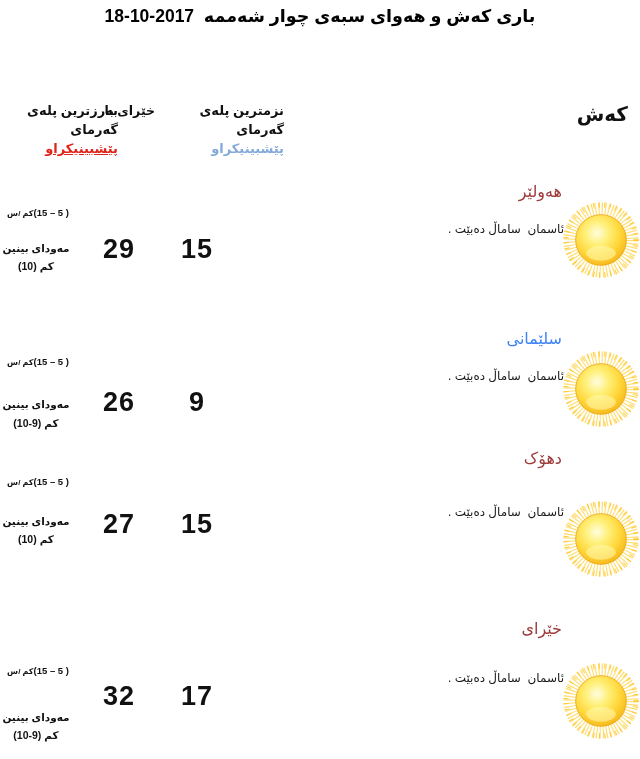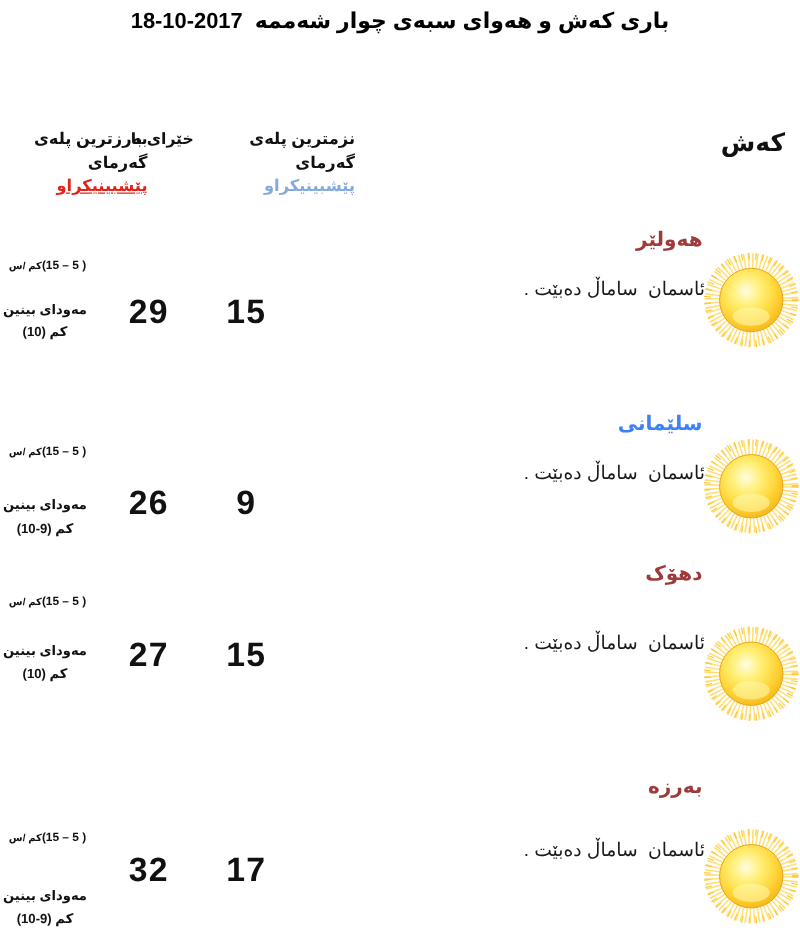--- a/index.html
+++ b/index.html
@@ -20,22 +20,22 @@
   .col-weather{top:102px;right:12px;font-size:20px;font-weight:bold;}
   .col-cities{top:108px;left:300px;width:180px;text-align:center;font-size:30px;font-weight:bold;}
   .col-head{font-size:13px;font-weight:bold;text-align:right;line-height:19px;}
   .col-low{top:101px;right:356px;}
   .col-high{top:101px;right:522px;}
   .col-wind{top:103px;right:485px;font-size:12.5px;font-weight:bold;}
   .low-accent{display:block;}
   .high-accent{display:block;text-decoration:underline;}
   .row{position:absolute;left:0;right:0;height:142px;}
   .r1{top:182px;} .r2{top:329px;} .r3{top:449px;} .r4{top:619px;}
-  .city{position:absolute;right:78px;top:0;font-size:16px;font-weight:bold;}
-  .desc{position:absolute;right:76px;top:40px;font-size:15px;font-weight:normal;color:#1a1a1a;white-space:pre-wrap;}
+  .city{position:absolute;right:78px;top:0;font-size:16px;font-weight:normal;}
+  .desc{position:absolute;right:76px;top:40px;font-size:12px;font-weight:normal;color:#1a1a1a;white-space:pre-wrap;}
   .r3 .desc{top:56px;} .r4 .desc{top:52px;} 
   .sun{position:absolute;right:0;top:8px;width:78px;height:100px;}
   .r2 .sun{top:10px;} .r3 .sun{top:40px;} .r4 .sun{top:32px;}
   .num{position:absolute;width:54px;text-align:center;font-size:27px;font-weight:bold;letter-spacing:1px;}
   .num-high{left:92px;} .num-low{left:170px;}
   .r1 .num{top:52px;} .r2 .num{top:58px;} .r3 .num{top:60px;} .r4 .num{top:62px;}
   .wind-line{position:absolute;left:2px;width:72px;top:25px;font-size:9.5px;font-weight:bold;text-align:center;white-space:nowrap;}
   .wind-line .unit{font-size:8px;}
   .r2 .wind-line{top:27px;} .r3 .wind-line{top:27px;} .r4 .wind-line{top:46px;}
   .vis-label{position:absolute;left:0;width:72px;text-align:center;font-size:10.5px;font-weight:bold;top:60px;}
@@ -119,21 +119,21 @@
         <use href="#sun-sym"></use>
       </svg>
     <span class="num num-high">27</span>
     <span class="num num-low">15</span>
     <span class="wind-line ltr"><bdi dir="rtl" class="unit">کم /س</bdi><span>(15 – 5 )</span></span>
     <span class="vis-label rtl">مەودای بینین</span>
     <span class="vis-value ltr"><span>(10)</span> <bdi dir="rtl">کم</bdi></span>
   </div>
 
   <div class="row r4">
-    <span class="city rtl" style="color:#9E3A3A">بەرزە</span>
+    <span class="city rtl" style="color:#9E3A3A">خێرای</span>
     <span class="desc rtl">ئاسمان  ساماڵ دەبێت .</span>
     <svg class="sun" viewBox="0 0 100 100">
         <use href="#sun-sym"></use>
       </svg>
     <span class="num num-high">32</span>
     <span class="num num-low">17</span>
     <span class="wind-line ltr"><bdi dir="rtl" class="unit">کم /س</bdi><span>(15 – 5 )</span></span>
     <span class="vis-label rtl">مەودای بینین</span>
     <span class="vis-value ltr"><span>(10-9)</span> <bdi dir="rtl">کم</bdi></span>
   </div>

